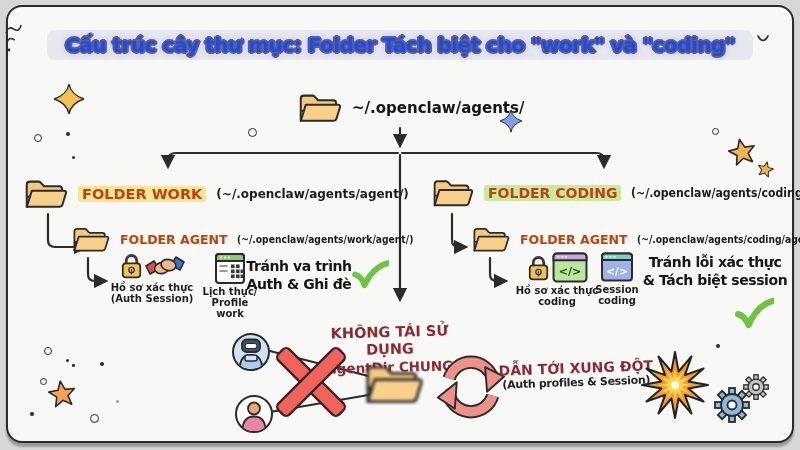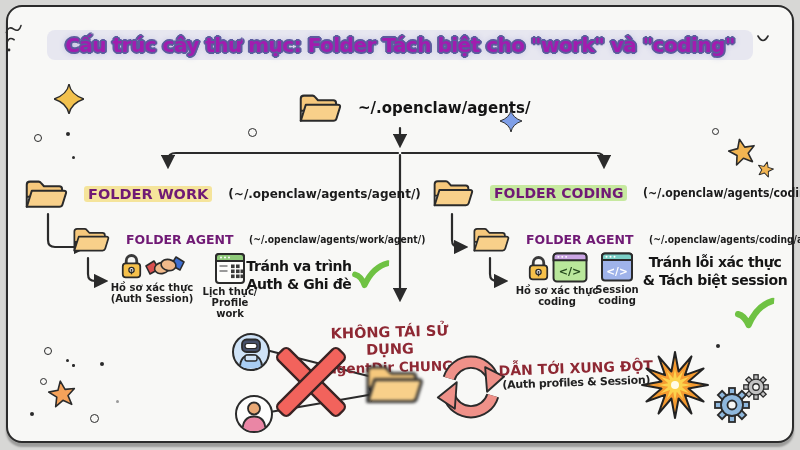--- a/index.html
+++ b/index.html
@@ -4,26 +4,26 @@
 <style>
   html,body{margin:0;padding:0;}
   body{font-family:"DejaVu Sans", sans-serif; background:#cfcfcd;}
   .canvas{position:relative;width:800px;height:450px;background:#d7d7d5;overflow:hidden;}
   .card{position:absolute;left:6px;top:5px;width:784px;height:434px;background:#f8f8f6;
         border:2.5px solid #2b2b2b;border-radius:16px;box-shadow:0 4px 2px rgba(0,0,0,.28);}
   .abs{position:absolute;}
   
   .title-band{left:28px;top:30px;width:744px;text-align:center;}
   .title-text{display:inline-block;font-size:20px;font-weight:800;letter-spacing:-.5px;white-space:nowrap;
-    color:#a21caf;background:rgba(203,203,232,.38);border-radius:8px;padding:3px 18px;
+    color:#1d4ed8;background:rgba(203,203,232,.38);border-radius:8px;padding:3px 18px;
     text-shadow:-2px 0 0 #5c5c9e,2px 0 0 #5c5c9e,0 -2px 0 #5c5c9e,0 2px 0 #5c5c9e,
       -1.4px -1.4px 0 #5c5c9e,1.4px -1.4px 0 #5c5c9e,-1.4px 1.4px 0 #5c5c9e,1.4px 1.4px 0 #5c5c9e,0 0 7px #9a9ad0;}
   
-  .node{display:flex;align-items:center;gap:16px;white-space:nowrap;}
-  .lbl{font-weight:800;color:#701a75;}
+  .node{display:flex;align-items:center;gap:10px;white-space:nowrap;}
+  .lbl{font-weight:800;color:#c2410c;}
   .pth{font-weight:700;color:#1b1b1b;}
   .hl-y{background:#f5e49b;border-radius:3px;padding:0 4px;}
   .hl-g{background:#c7e9a0;border-radius:3px;padding:0 4px;}
   .sqz{display:inline-block;transform:scaleX(.92);transform-origin:left center;}
   .sqz95{display:inline-block;transform:scaleX(.95);transform-origin:left center;}
   .root-path{font-size:15px;font-weight:800;color:#141414;}
   .row1 .lbl{font-size:14.5px;} .row1 .pth{font-size:12px;}
   .row1c .lbl{font-size:14px;} .row1c .pth{font-size:11.5px;}
   .row2 .lbl{font-size:12.5px;} .row2 .pth{font-size:10px;}
   

